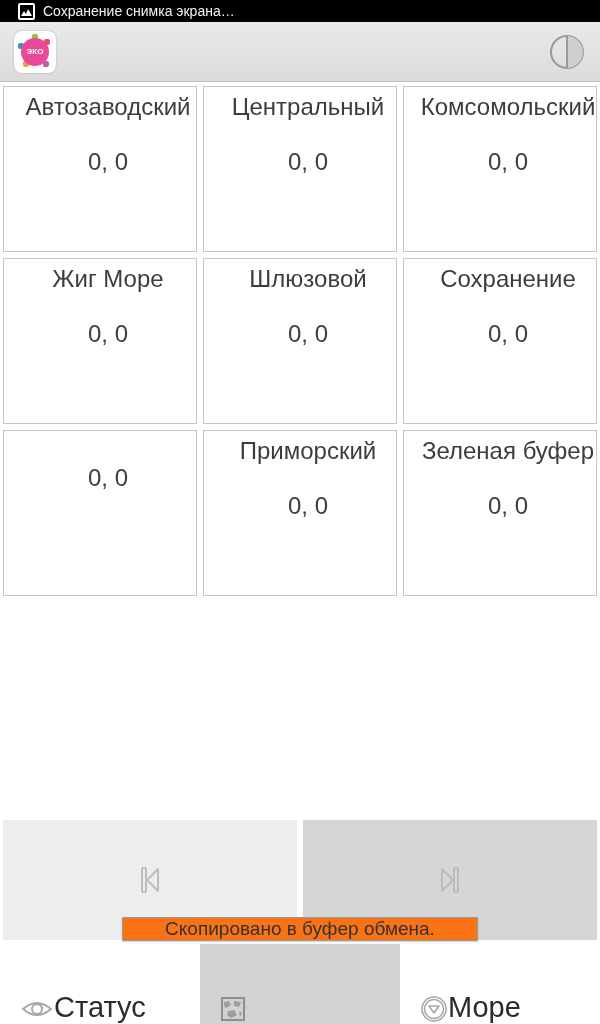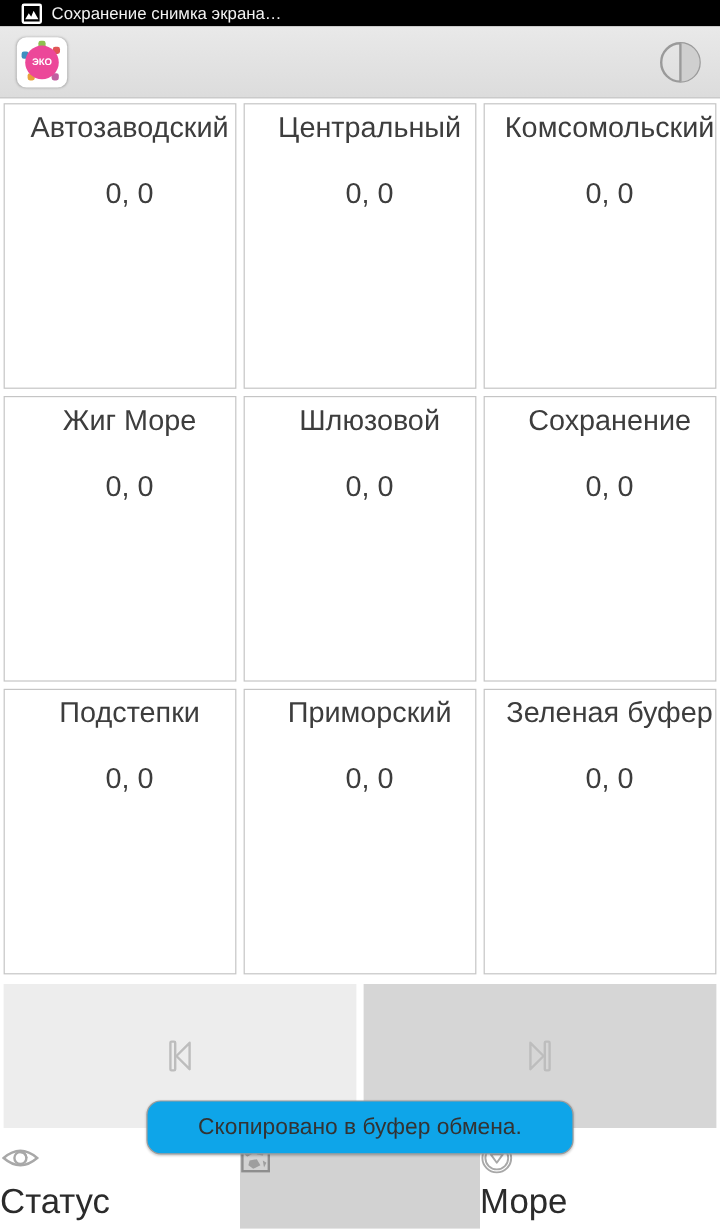--- a/index.html
+++ b/index.html
@@ -26,45 +26,45 @@
     justify-content:center; color:#ffffff; font-size:8px; font-weight:bold; }
   .app-icon .dot { position:absolute; width:6px; height:6px; border-radius:2px; }
   .d1{ left:4px; top:12px; background:#3f8fc0; } .d2{ left:30px; top:8px; background:#e05555; }
   .d3{ left:9px; top:30px; background:#e8a23c; } .d4{ left:29px; top:30px; background:#c05fa0; }
   .d5{ left:18px; top:3px; background:#8fc04f; }
   .contrast-btn { width:38px; height:38px; background:transparent; border:none; }
 
   
   .grid { position:absolute; top:86px; left:3px; width:594px;
     display:grid; grid-template-columns:repeat(3,1fr); gap:6px; }
-  .card { height:238px; background:#ffffff; border:1px solid #c5c5c5;
+  .card { height:166px; background:#ffffff; border:1px solid #c5c5c5;
     display:flex; flex-direction:column; align-items:center; padding-top:6px;padding-left:16px; }
   .card-title { font-size:24px; color:#3d3d3d; white-space:nowrap; }
   .card-value { font-size:24px; color:#3d3d3d; margin-top:27px; }
 
   
   .pagination { position:absolute; top:820px; left:3px; width:594px; height:120px;
     display:flex; gap:6px; }
   .page-btn { flex:1; border:none; display:flex; align-items:center; justify-content:center; }
   .page-btn.prev { background:#ededed; }
   .page-btn.next { background:#d6d6d6; }
   .page-btn svg { display:block; }
 
   
   .toast { position:absolute; left:50%; transform:translateX(-50%); top:917px;
-    width:356px; height:45px; background:#0ea5e9; border:1px solid #9b9b9b;
-    border-radius:12px; display:flex; align-items:center; justify-content:center;
+    width:356px; height:24px; background:#f97316; border:1px solid #9b9b9b;
+    border-radius:1px; display:flex; align-items:center; justify-content:center;
     z-index:20; box-shadow:0 1px 2px rgba(0,0,0,.2); }
   .toast-text { font-size:19px; color:#333333; }
 
   
   .tabbar { position:absolute; top:944px; left:0; width:600px; height:80px;
     background:#ffffff; display:flex; }
-  .tab { flex:1; display:flex; flex-direction:column; align-items:flex-start;
-    justify-content:flex-start; padding-top:6px; background:transparent; border:none; }
+  .tab { flex:1; display:flex; align-items:flex-end;
+    justify-content:flex-start; padding-top:6px; background:transparent; border:none;padding-left:20px; }
   .tab.selected { background:#d2d2d2; }
   .tab-icon { height:30px; display:flex; align-items:center; justify-content:center; }
   .tab-label { font-size:29px; color:#2b2b2b; margin-top:6px; }
 </style>
 </head>
 <body>
 
 <div class="screen">
 
   <div class="status-bar">
@@ -113,21 +113,20 @@
     </div>
     <div class="card">
       <span class="card-title">Шлюзовой</span>
       <span class="card-value">0, 0</span>
     </div>
     <div class="card">
       <span class="card-title">Сохранение</span>
       <span class="card-value">0, 0</span>
     </div>
     <div class="card">
-      <span class="card-title">Подстепки</span>
       <span class="card-value">0, 0</span>
     </div>
     <div class="card">
       <span class="card-title">Приморский</span>
       <span class="card-value">0, 0</span>
     </div>
     <div class="card">
       <span class="card-title">Зеленая буфер</span>
       <span class="card-value">0, 0</span>
     </div>

